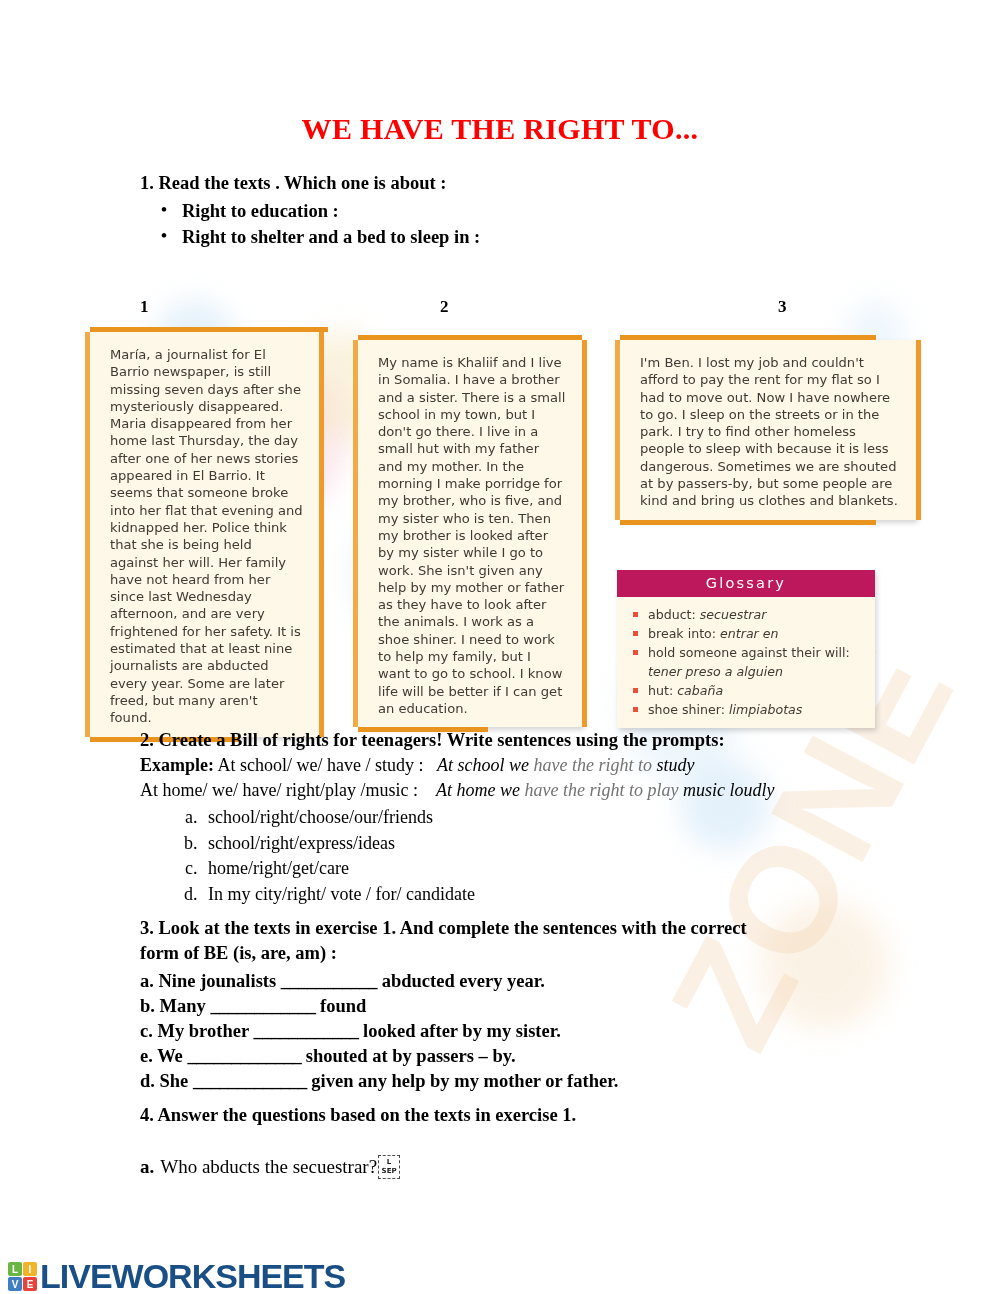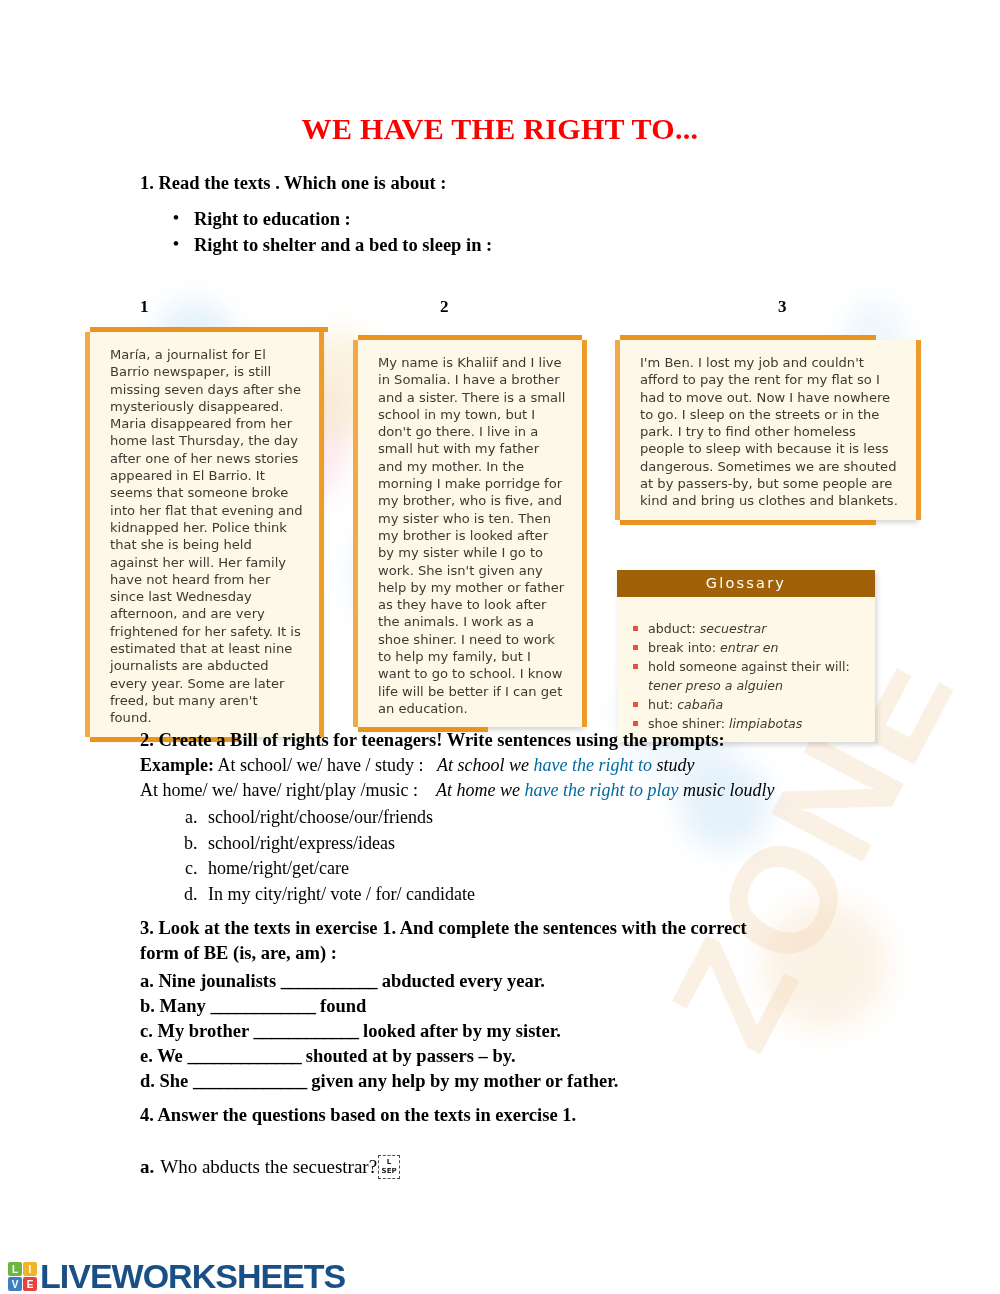--- a/index.html
+++ b/index.html
@@ -74,21 +74,21 @@
   .ex1 {
     position: absolute;
     left: 140px;
     top: 173px;
     font-size: 18.5px;
     font-weight: bold;
   }
   .ex1-head { margin: 0 0 4px 0; }
   .ex1 ul {
     list-style: none;
-    margin: 12px;
+    margin: 0;
     padding: 0 0 0 42px;
   }
   .ex1 li {
     position: relative;
     line-height: 26px;
   }
   .ex1 li::before {
     content: "\2022";
     position: absolute;
     left: -21px;
@@ -160,32 +160,32 @@
     position: absolute;
     left: 617px;
     top: 570px;
     width: 258px;
     background: #fdf8e7;
     box-sizing: border-box;
     box-shadow: 2px 3px 5px rgba(0,0,0,.16);
     font-family: "DejaVu Sans", sans-serif;
   }
   .glossary-head {
-    background: #a16207;
+    background: #be185d;
     color: #ffffff;
     text-align: center;
     font-size: 14.5px;
     letter-spacing: 2.2px;
     padding: 5px 0 6px 0;
     font-weight: normal;
   }
   .glossary ul {
     list-style: none;
     margin: 0;
-    padding: 22px 8px 9px 16px;
+    padding: 8px 8px 9px 16px;
   }
   .glossary li {
     position: relative;
     padding-left: 15px;
     font-size: 12.6px;
     line-height: 19px;
     color: #3f3a33;
   }
   .glossary li::before {
     content: "";
@@ -210,21 +210,21 @@
     font-weight: bold;
     font-size: 18.5px;
     margin-bottom: 2px;
   }
   .ex-line {
     line-height: 25px;
     white-space: nowrap;
   }
   .lbl { font-weight: bold; }
   .it  { font-style: italic; }
-  .red { color: #0369a1; font-style: italic; }
+  .red { color: #737373; font-style: italic; }
   .ex2 ol {
     list-style: lower-alpha;
     margin: 2px 0 11px 0;
     padding-left: 62px;
   }
   .ex2 ol li {
     line-height: 25.5px;
     padding-left: 6px;
   }
 

